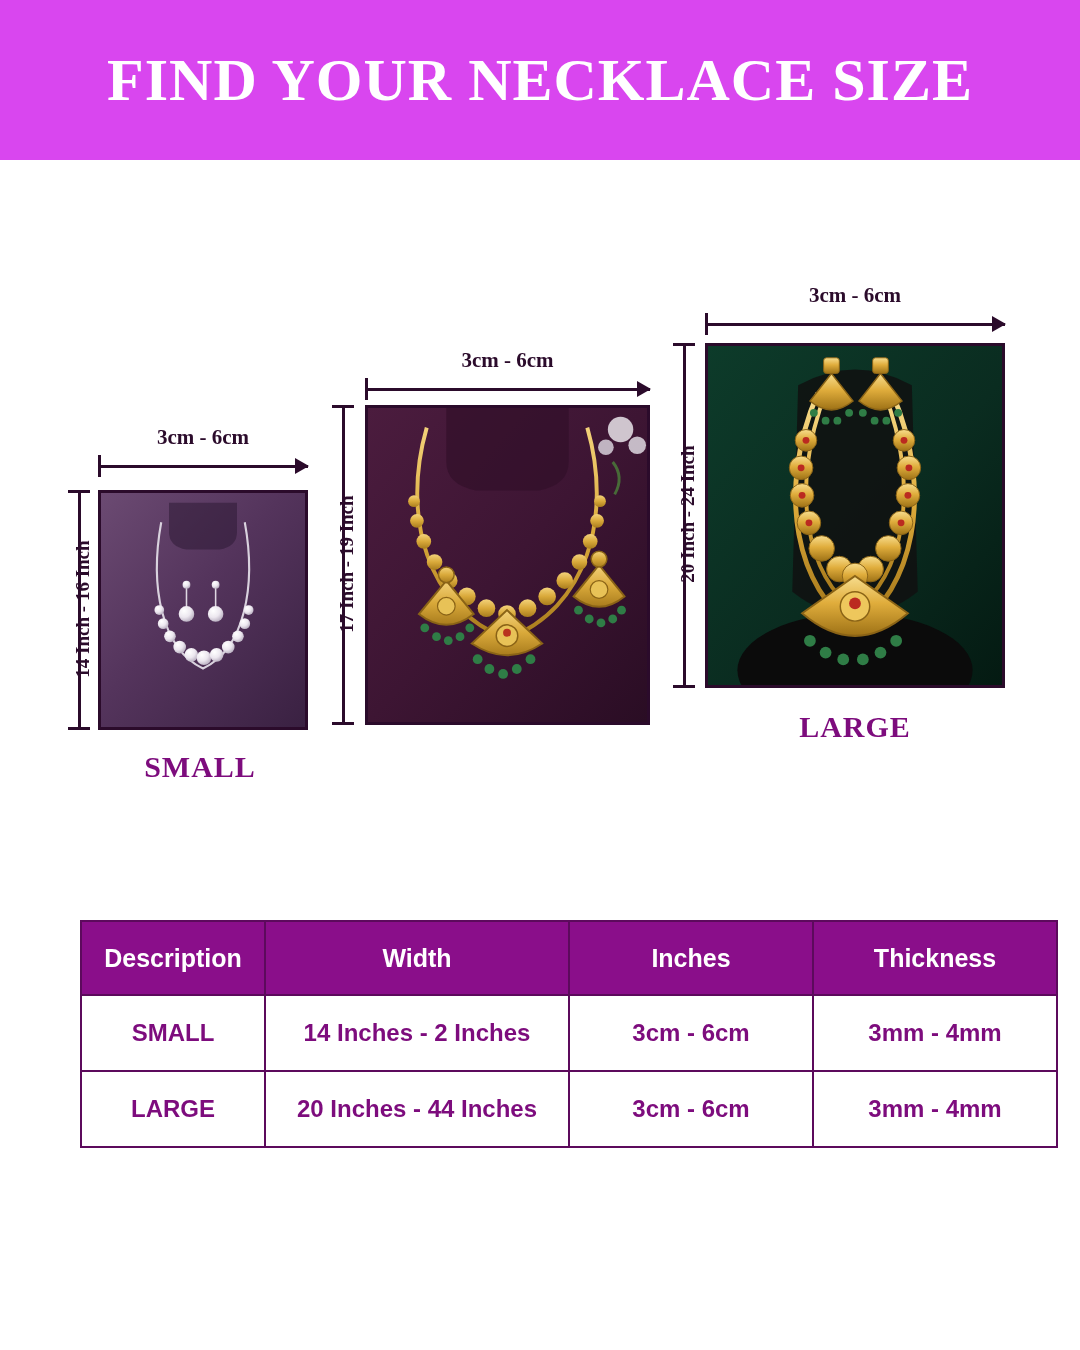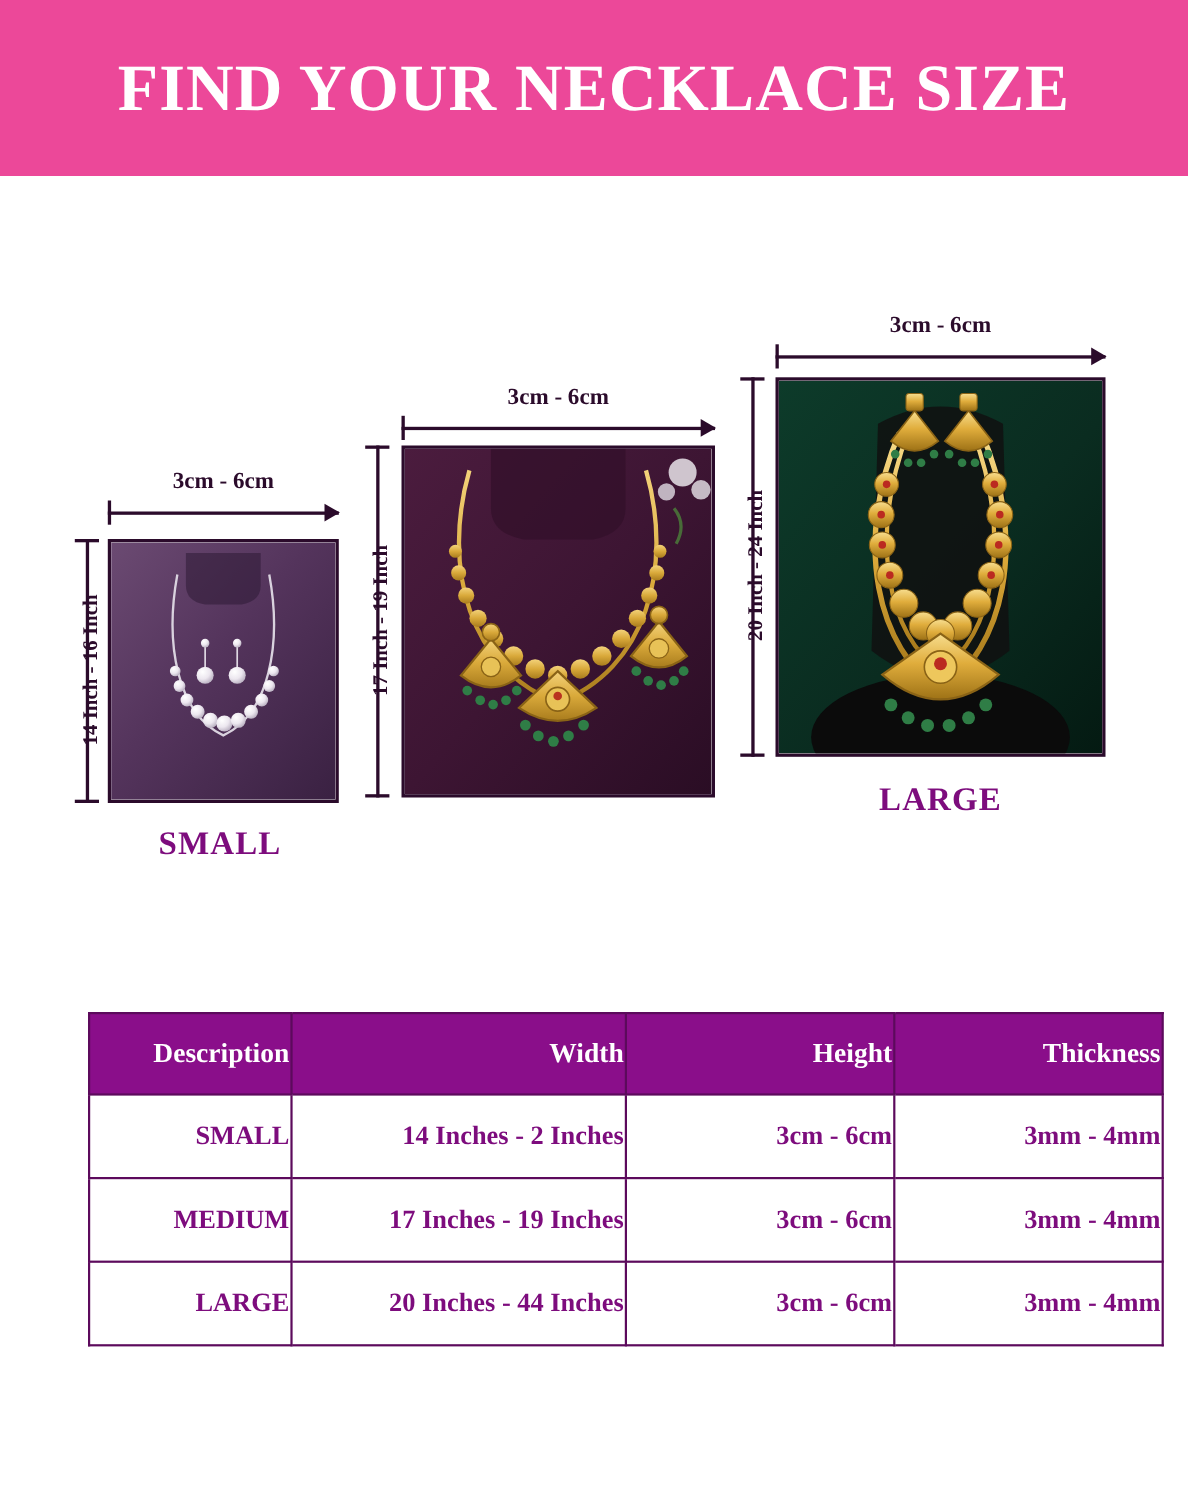--- a/index.html
+++ b/index.html
@@ -15,21 +15,21 @@
     position: relative;
   }
 
   
   .header-bar {
     position: absolute;
     left: 0;
     top: 0;
     width: 1080px;
     height: 160px;
-    background: #ec4899;
+    background: #d946ef;
     display: flex;
     align-items: center;
     justify-content: center;
   }
   .header-title {
     color: #ffffff;
     font-family: "Liberation Serif", serif;
     font-weight: bold;
     font-size: 60px;
     letter-spacing: 1px;
@@ -149,22 +149,22 @@
   .size-table {
     position: absolute;
     left: 80px;
     top: 920px;
     width: 920px;
     border-collapse: collapse;
     table-layout: fixed;
   }
   .size-table th, .size-table td {
     border: 2px solid #5c0a5c;
-    text-align: right;
-    font-family: Liberation Serif, serif;
+    text-align: center;
+    font-family: Liberation Sans, sans-serif;
   }
   .size-table th {
     background: #8a0e8a;
     color: #ffffff;
     font-size: 25px;
     font-weight: bold;
     height: 70px;
   }
   .size-table td {
     background: #ffffff;
@@ -456,37 +456,31 @@
 
     <div class="label" style="left:35px; top:415px; width:330px;">LARGE</div>
   </div>
 </div>
 
 <table class="size-table">
   <thead>
     <tr>
       <th class="col-desc">Description</th>
       <th class="col-h">Width</th>
-      <th class="col-w">Height</th>
+      <th class="col-w">Inches</th>
       <th class="col-t">Thickness</th>
     </tr>
   </thead>
   <tbody>
     <tr>
       <td>SMALL</td>
       <td>14 Inches - 2 Inches</td>
       <td>3cm - 6cm</td>
       <td>3mm - 4mm</td>
     </tr>
     <tr>
-      <td>MEDIUM</td>
-      <td>17 Inches - 19 Inches</td>
-      <td>3cm - 6cm</td>
-      <td>3mm - 4mm</td>
-    </tr>
-    <tr>
       <td>LARGE</td>
       <td>20 Inches - 44 Inches</td>
       <td>3cm - 6cm</td>
       <td>3mm - 4mm</td>
     </tr>
   </tbody>
 </table>
 
 </body></html>

